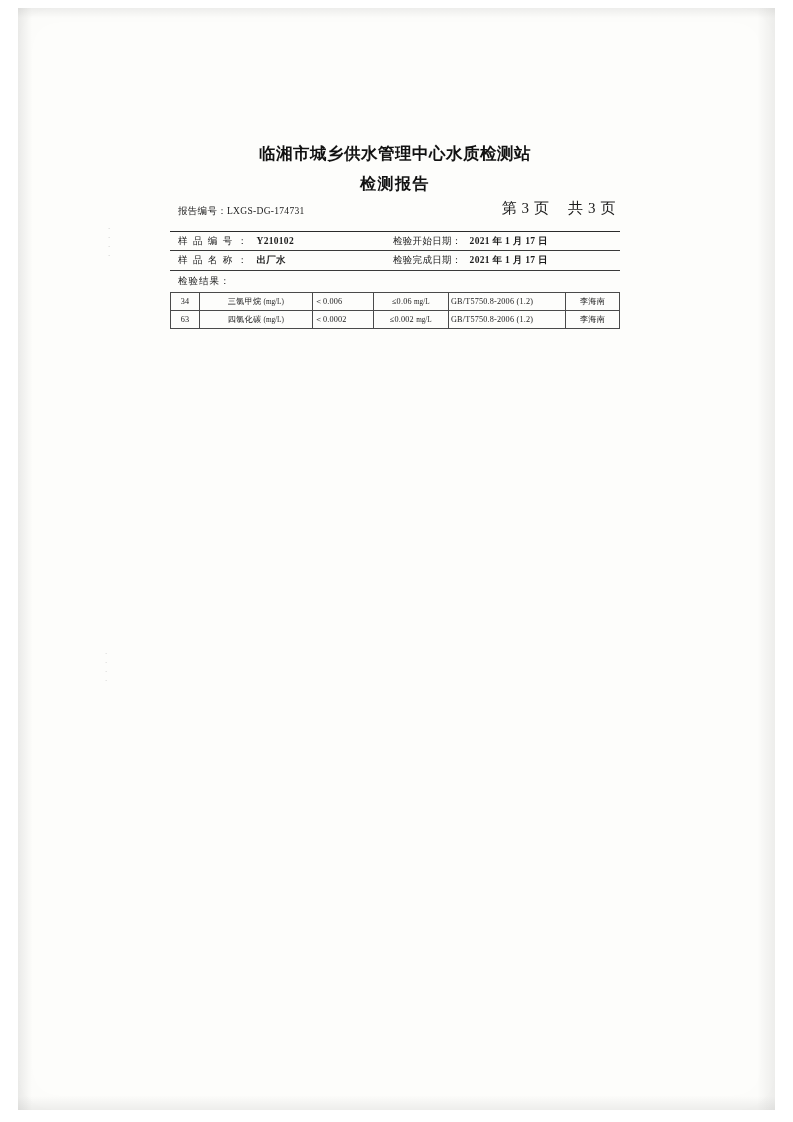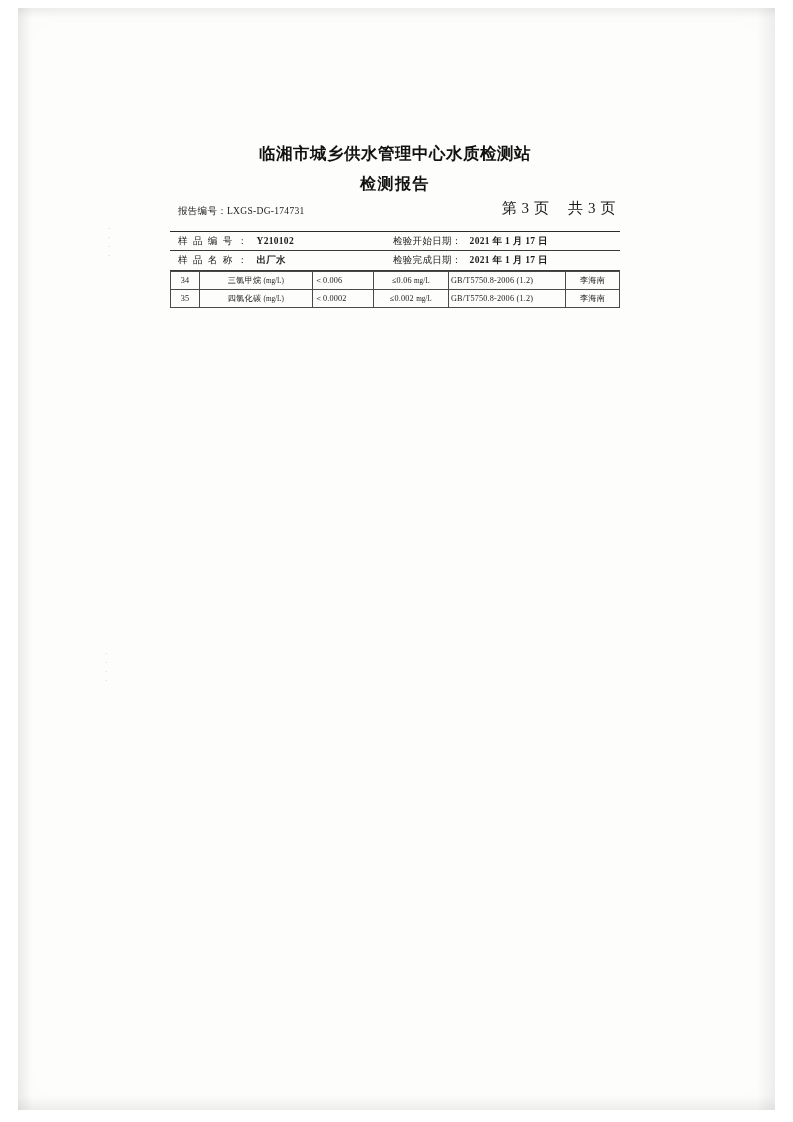--- a/index.html
+++ b/index.html
@@ -233,39 +233,40 @@
       <span class="val">出厂水</span>
     </span>
     <span class="right">
       <span class="lbl-tight">检验完成日期：</span>
       <span class="val">2021 年 1 月 17 日</span>
     </span>
   </div>
 
   <div class="thin-rule"></div>
 
+  <div class="results-label">检验结果：</div>
 
   <table class="results">
     <tbody>
       <tr>
         <td class="c-no">34</td>
         <td class="c-item">
           <span>三氯甲烷</span>
           <span class="unit-small">(mg/L)</span>
         </td>
         <td class="c-result">＜0.006</td>
         <td class="c-std">
           <span>≤0.06</span>
           <span class="unit-small">mg/L</span>
         </td>
         <td class="c-method">GB/T5750.8-2006 (1.2)</td>
         <td class="c-person">李海南</td>
       </tr>
       <tr>
-        <td class="c-no">35</td>
+        <td class="c-no">63</td>
         <td class="c-item">
           <span>四氯化碳</span>
           <span class="unit-small">(mg/L)</span>
         </td>
         <td class="c-result">＜0.0002</td>
         <td class="c-std">
           <span>≤0.002</span>
           <span class="unit-small">mg/L</span>
         </td>
         <td class="c-method">GB/T5750.8-2006 (1.2)</td>

